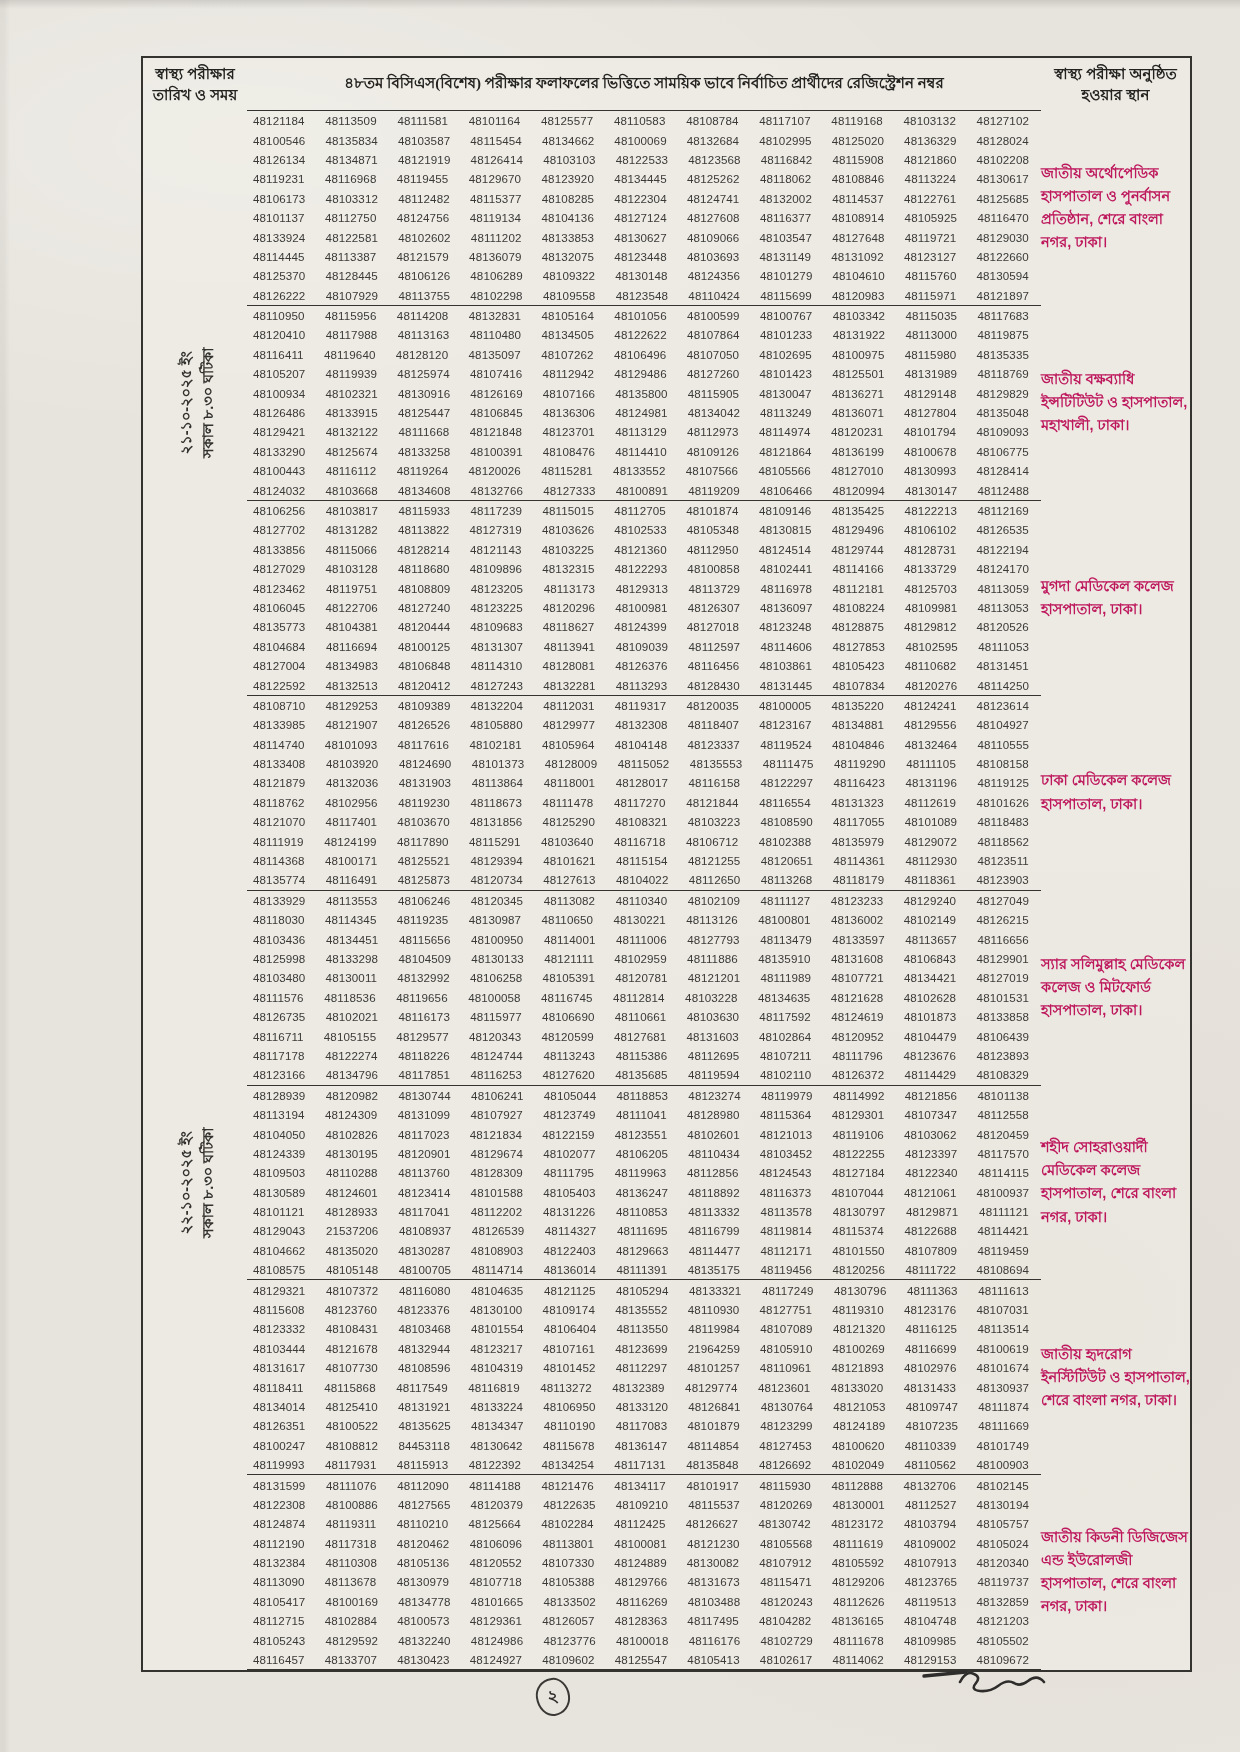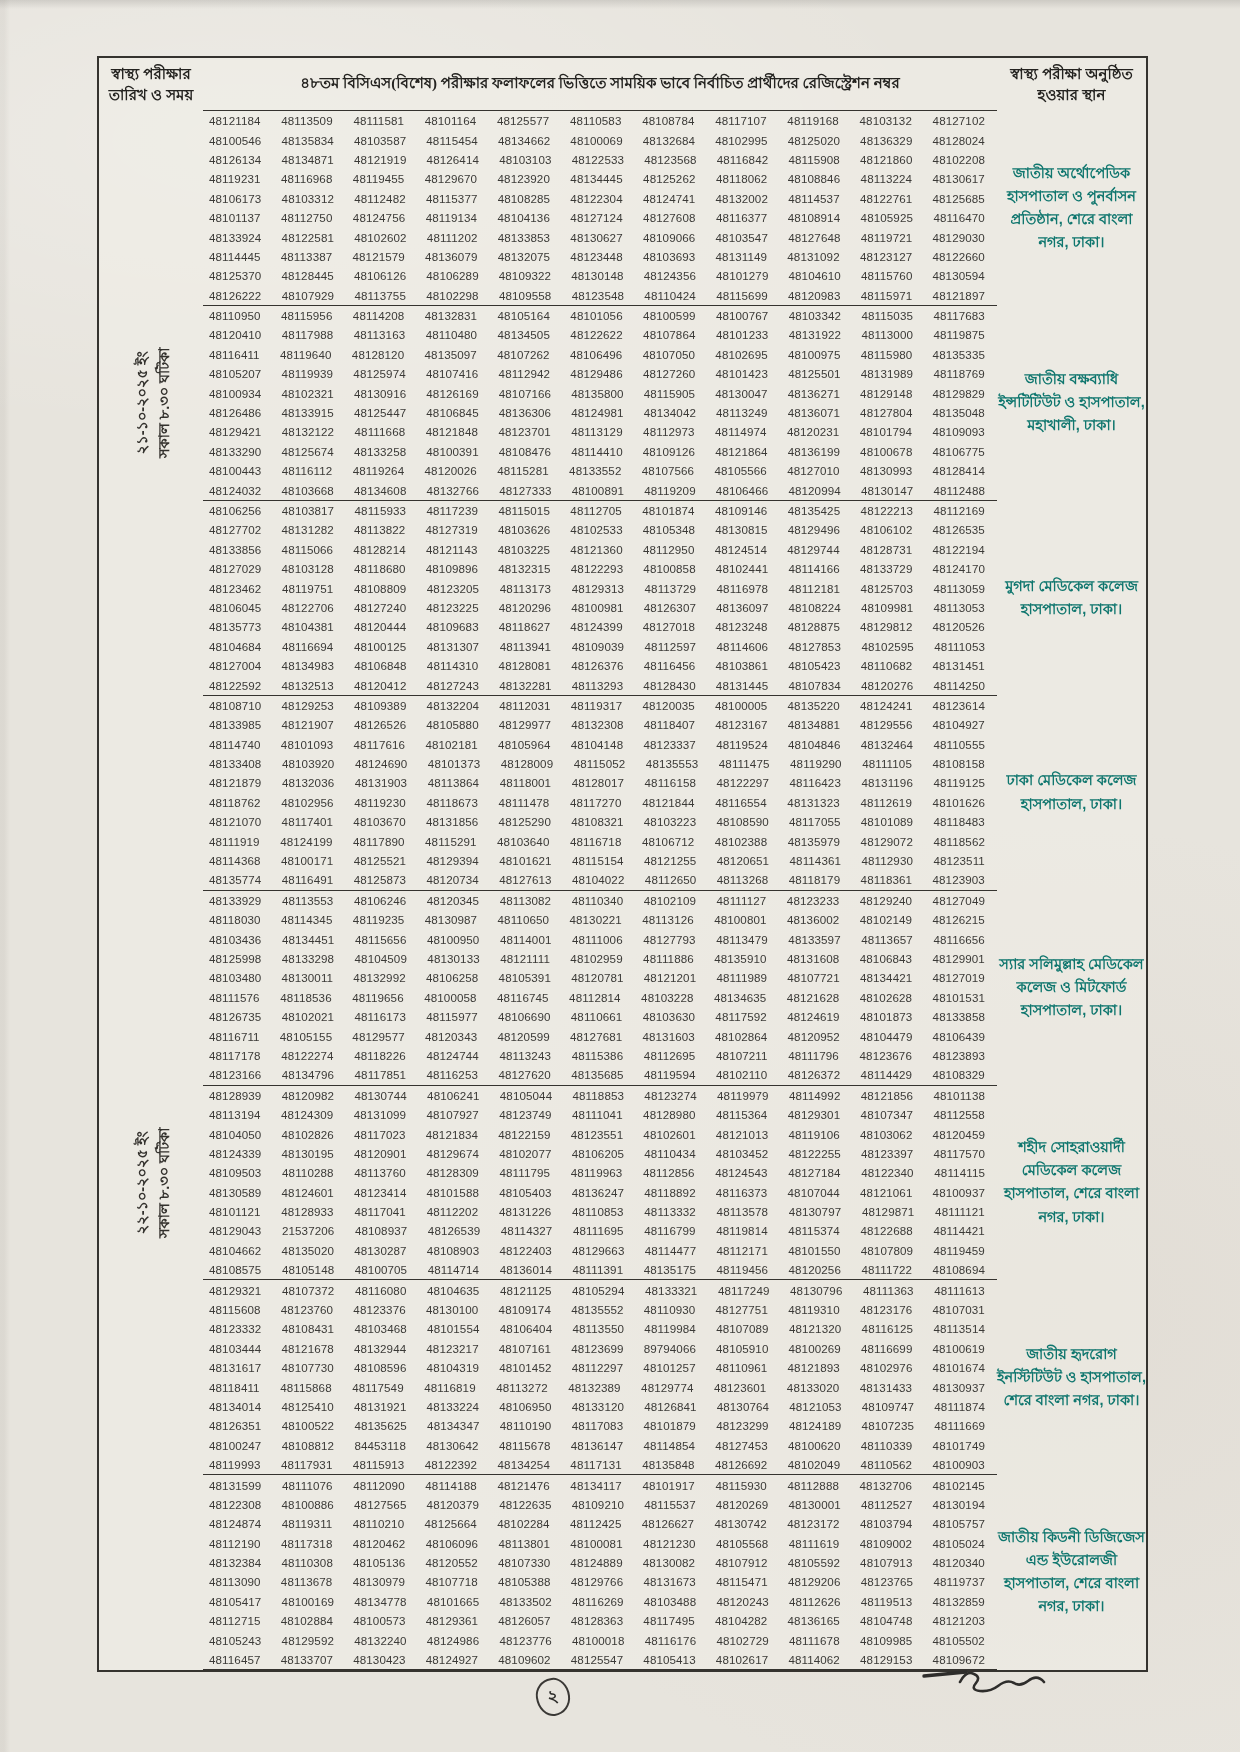--- a/index.html
+++ b/index.html
@@ -22,38 +22,38 @@
 
   table.results{
     position:absolute;left:99px;top:58px;width:1047px;
     border-collapse:collapse;table-layout:fixed;
     background:rgba(240,238,232,.55);
   }
   table.results col.c-date{width:104px;}
   table.results col.c-nums{width:794px;}
   table.results col.c-venue{width:149px;}
   table.results th,table.results td{border:0;padding:0;vertical-align:middle;}
-  .outer{outline:2.5px solid #35332f;}
+  .outer{outline:2.5px solid #35332f;margin-left:44px;}
   th.hcell{
     border:2px solid #35332f;border-bottom:2.5px solid #35332f;
     font-weight:bold;font-size:15px;line-height:1.45;text-align:center;
     height:52px;color:#242320;
   }
   th.hcell.mid{font-size:15px;font-family:Liberation Serif, serif;}
   td.date-cell{
     border:1.8px solid #35332f;text-align:center;vertical-align:middle;
   }
   .vtext{
     display:inline-block;transform:rotate(-90deg);white-space:nowrap;
     font-size:14.5px;font-weight:bold;color:#33312d;line-height:1.5;
   }
   td.venue-cell{
     border:1.8px solid #35332f;
-    font-size:14.5px;font-weight:bold;line-height:1.6;color:#0f766e;
-    padding:6px 6px 6px 9px;vertical-align:middle;text-align:center;
+    font-size:14.5px;font-weight:bold;line-height:1.6;color:#be185d;
+    padding:6px 6px 6px 9px;vertical-align:middle;
   }
   td.num-cell{
     border-left:1.8px solid #35332f;border-right:1.8px solid #35332f;
     height:19.4px;
   }
   tr.section-start td.num-cell{border-top:1.8px solid #35332f;}
   tr.last-row td.num-cell{border-bottom:1.8px solid #35332f;}
   .numrow{
     display:flex;justify-content:space-between;
     padding:0 12px 0 6px;
@@ -1172,21 +1172,21 @@
         </tr>
         <tr>
           <td class="num-cell">
             <div class="numrow">
               <span>48103444</span>
               <span>48121678</span>
               <span>48132944</span>
               <span>48123217</span>
               <span>48107161</span>
               <span>48123699</span>
-              <span>89794066</span>
+              <span>21964259</span>
               <span>48105910</span>
               <span>48100269</span>
               <span>48116699</span>
               <span>48100619</span>
             </div>
           </td>
         </tr>
         <tr>
           <td class="num-cell">
             <div class="numrow">

